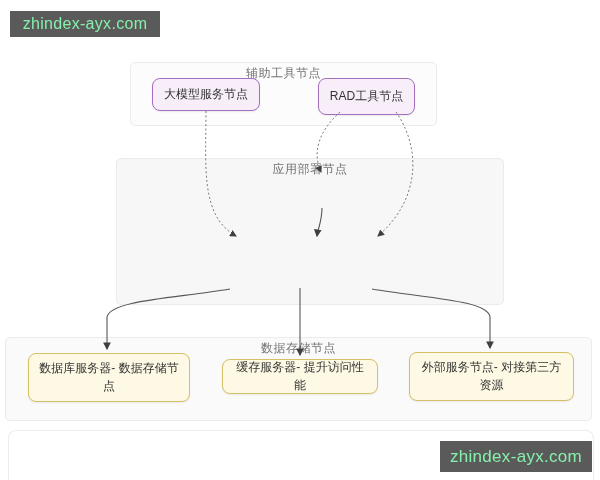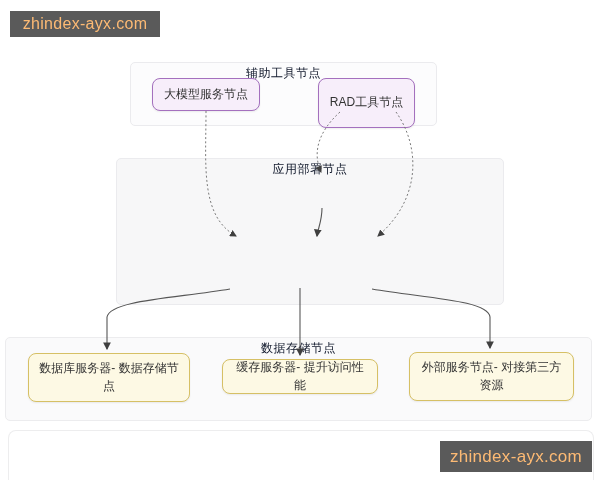--- a/index.html
+++ b/index.html
@@ -10,51 +10,51 @@
     color:#333;
   }
 
   
   .group { position:absolute; border-radius:5px; box-sizing:border-box; z-index:1; }
   #group-aux  { left:130px; top:62px;  width:307px; height:64px;  background:#fcfcfd; border:1px solid #ebebee; }
   #group-app  { left:68px;  top:158px; width:388px; height:147px; background:#f7f7f8; border:1px solid #ebebee;margin-left:48px; }
   #group-data { left:5px;   top:337px; width:587px; height:84px;  background:#fafafb; border:1px solid #ececee; }
   .group-label {
     position:absolute; top:2px; left:0; width:100%;
-    text-align:center; font-size:12px; color:#0f172a; letter-spacing:.5px;
+    text-align:center; font-size:12px; color:#737373; letter-spacing:.5px;
   }
 
   
   .node {
     position:absolute; display:flex; align-items:center; justify-content:center;
     text-align:center; border-radius:8px; font-size:12px; line-height:1.45;
     padding:2px 9px; box-sizing:border-box; z-index:2;
     box-shadow:0 1px 2px rgba(0,0,0,.07);
   }
   .node-aux  { background:var(--aux-node-fill,#f7eefa);  border:1px solid var(--aux-node-border,#a470be); }
   .node-app  { background:var(--app-node-fill,#e3f5fb);  border:1px solid var(--app-node-border,#56b4d6); }
   .node-data { background:var(--data-node-fill,#fdf9e4); border:1px solid var(--data-node-border,#d6c065); }
 
   #node-llm    { left:152px; top:78px;  width:108px; height:33px; }
-  #node-rad    { left:318px; top:78px;  width:97px;  height:50px; }
+  #node-rad    { left:318px; top:78px;  width:97px;  height:37px; }
   #node-web    { left:249px; top:176px; width:146px; height:32px; }
   #node-appsrv { left:219px; top:240px; width:162px; height:48px; }
   #node-db     { left:28px;  top:353px; width:162px; height:49px; }
   #node-cache  { left:222px; top:359px; width:156px; height:35px; }
   #node-ext    { left:409px; top:352px; width:165px; height:49px; }
 
   
   #edges { position:absolute; left:0; top:0; width:600px; height:480px; z-index:3; pointer-events:none; }
   .edge-solid  { stroke:var(--edge-solid,#565656);  stroke-width:1.1; fill:none; }
   .edge-dotted { stroke:var(--edge-dotted,#7a7a7a); stroke-width:1;   fill:none; stroke-dasharray:2 2.3; }
 
   
   .watermark {
     position:absolute; display:flex; align-items:center; justify-content:center;
-    background:var(--watermark-bg,#5a5a5a); color:#fdba74; z-index:4;
+    background:var(--watermark-bg,#5a5a5a); color:#86efac; z-index:4;
     letter-spacing:.3px;
   }
   #wm-top    { left:10px;  top:11px;  width:150px; height:26px; font-size:16px; }
   #wm-bottom { left:440px; top:441px; width:152px; height:31px; font-size:17px; }
 
   
   #next-card-edge {
     position:absolute; left:8px; top:430px; width:584px; height:60px;
     border:1px solid #ededee; border-bottom:none; border-radius:8px 8px 0 0;
     z-index:0;

